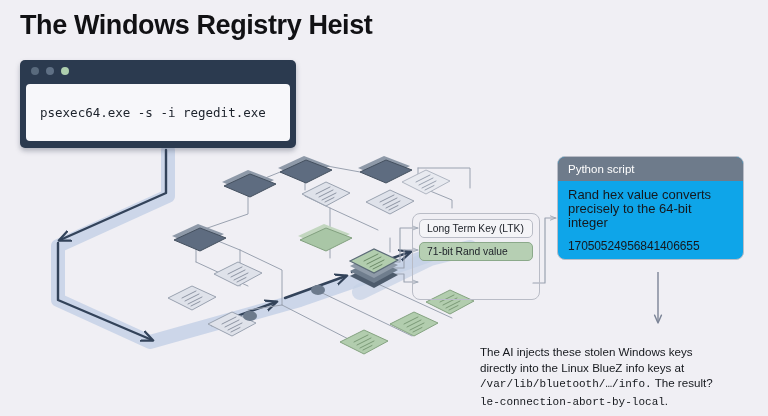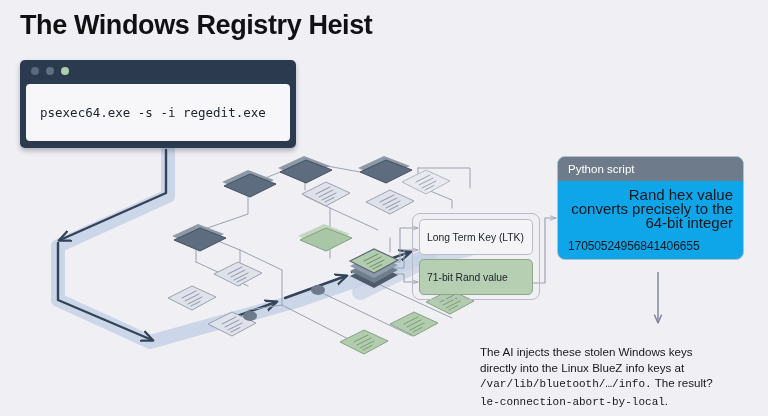--- a/index.html
+++ b/index.html
@@ -84,21 +84,21 @@
     top: 213px;
     width: 128px;
     height: 87px;
     border: 1.3px solid #b9bcc6;
     border-radius: 8px;
     background: transparent;
     box-sizing: border-box;
     padding: 5px 6px;
   }
   .key-item {
-    height: 36px;
+    height: 19px;
     margin-bottom: 4px;
     border-radius: 5px;
     display: flex;
     align-items: center;
     padding-left: 7px;
     font-size: 10.3px;
     color: #20242b;
     box-sizing: border-box;
     white-space: nowrap;
   }
@@ -133,24 +133,23 @@
     display: flex;
     align-items: center;
     padding-left: 10px;
     box-sizing: border-box;
   }
   #python-card-body {
     padding: 7px 10px 0 10px;
     box-sizing: border-box;
   }
   #python-desc {
-    font-size: 15px;
+    font-size: 13px;
     line-height: 14px;
     color: #15181d;
-    text-align: right;
   }
   #python-value {
     margin-top: 9px;
     font-size: 12px;
     color: #15181d;
     letter-spacing: -0.1px;
   }
 
   
   #bottom-note {

